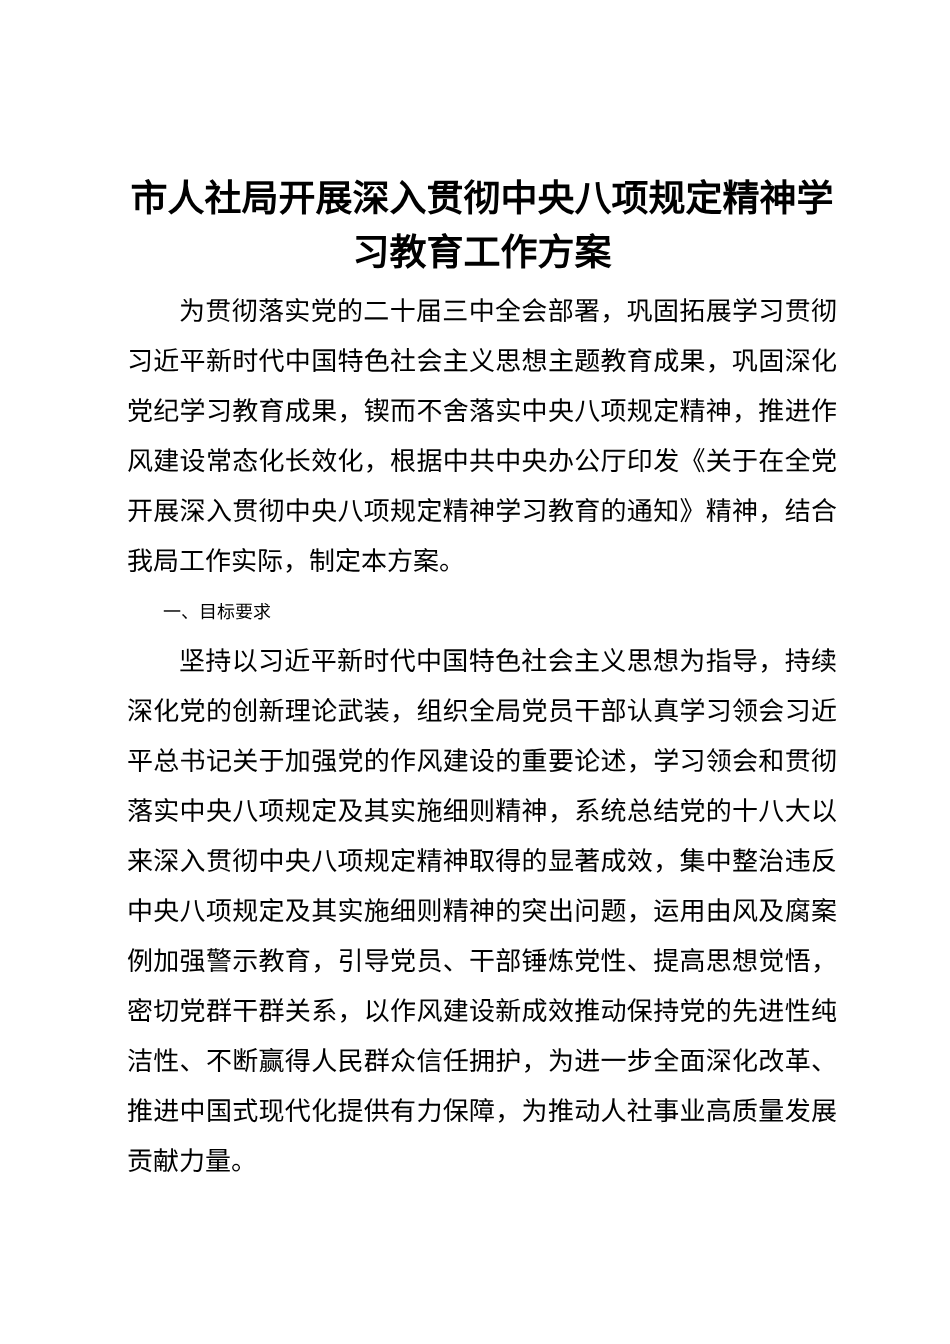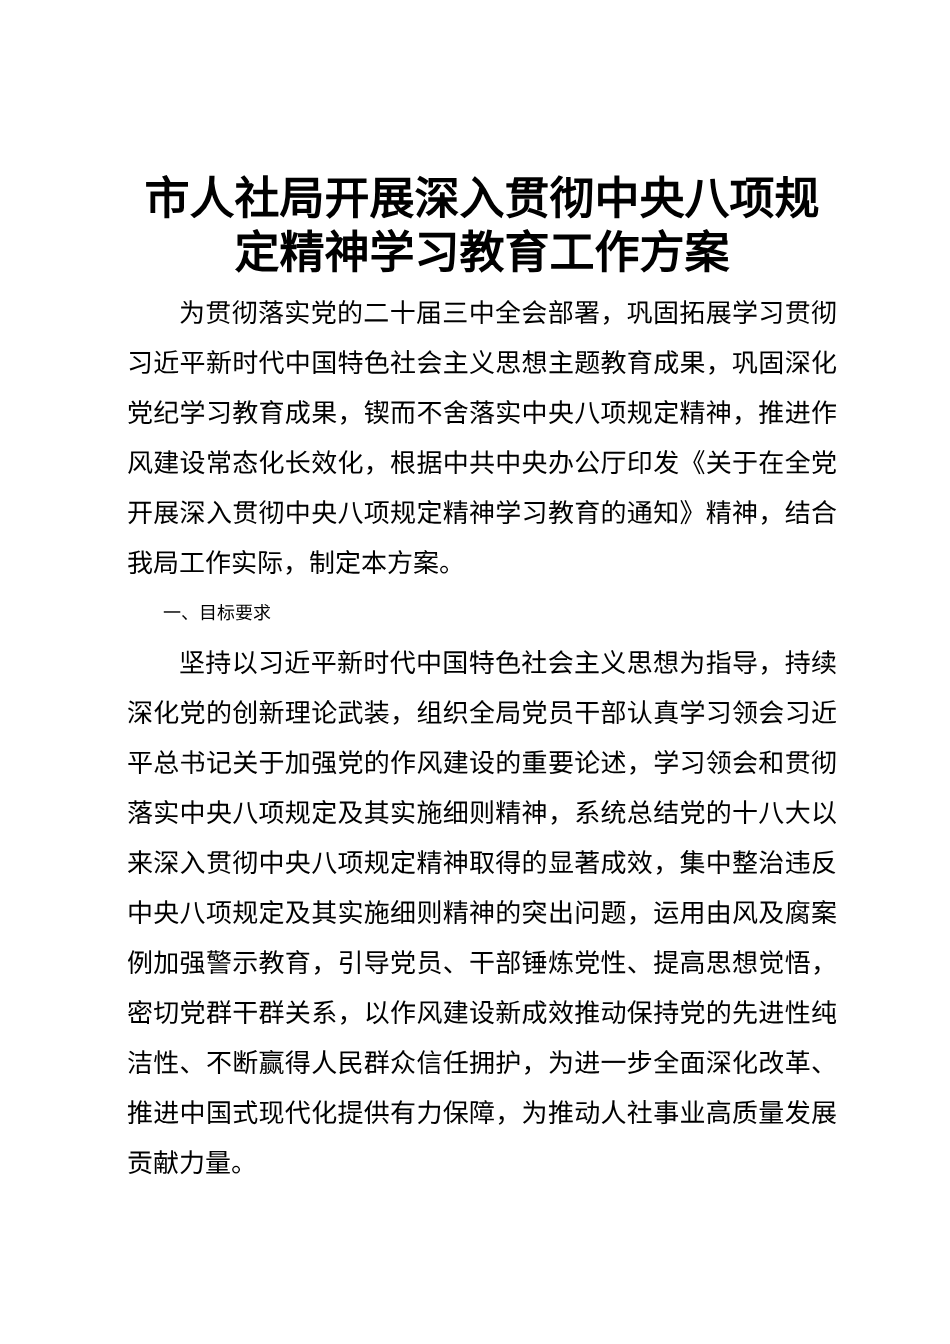--- a/index.html
+++ b/index.html
@@ -14,29 +14,30 @@
     margin: 0 auto;
     background: #ffffff;
     box-sizing: border-box;
     padding: 172px 113px 0 127px;
     color: #000000;
     font-family: "Liberation Sans", sans-serif;
     overflow: hidden;
   }
   .doc-title {
     margin: 0;
-    font-size: 45px;
+    font-size: 37px;
     font-weight: 700;
     line-height: 54px;
     text-align: center;
     letter-spacing: 0;
     word-break: break-all;
   }
   .doc-body {
     margin-top: 8px;
+    font-family: Liberation Mono, monospace;
   }
   .doc-paragraph {
     margin: 0;
     font-size: 26px;
     font-weight: 400;
     line-height: 50px;
     text-align: justify;
     text-justify: inter-ideograph;
     text-indent: 2em;
     word-break: break-all;

